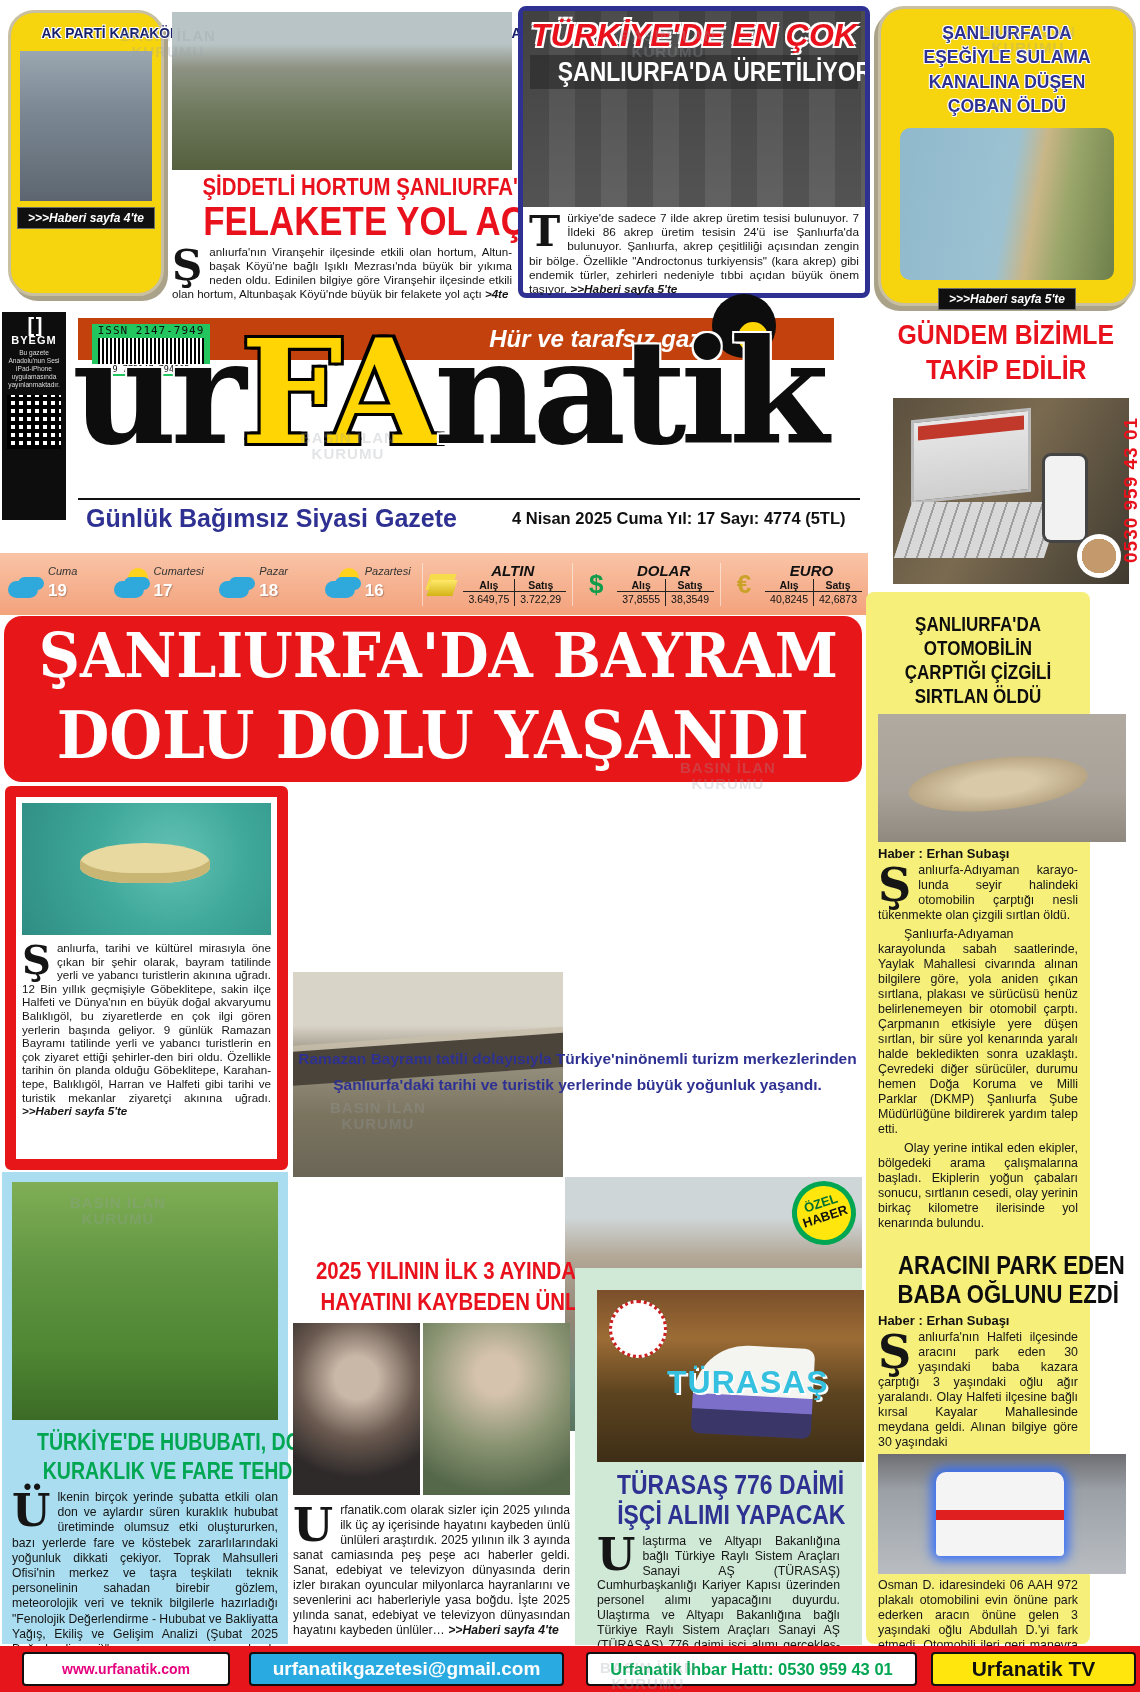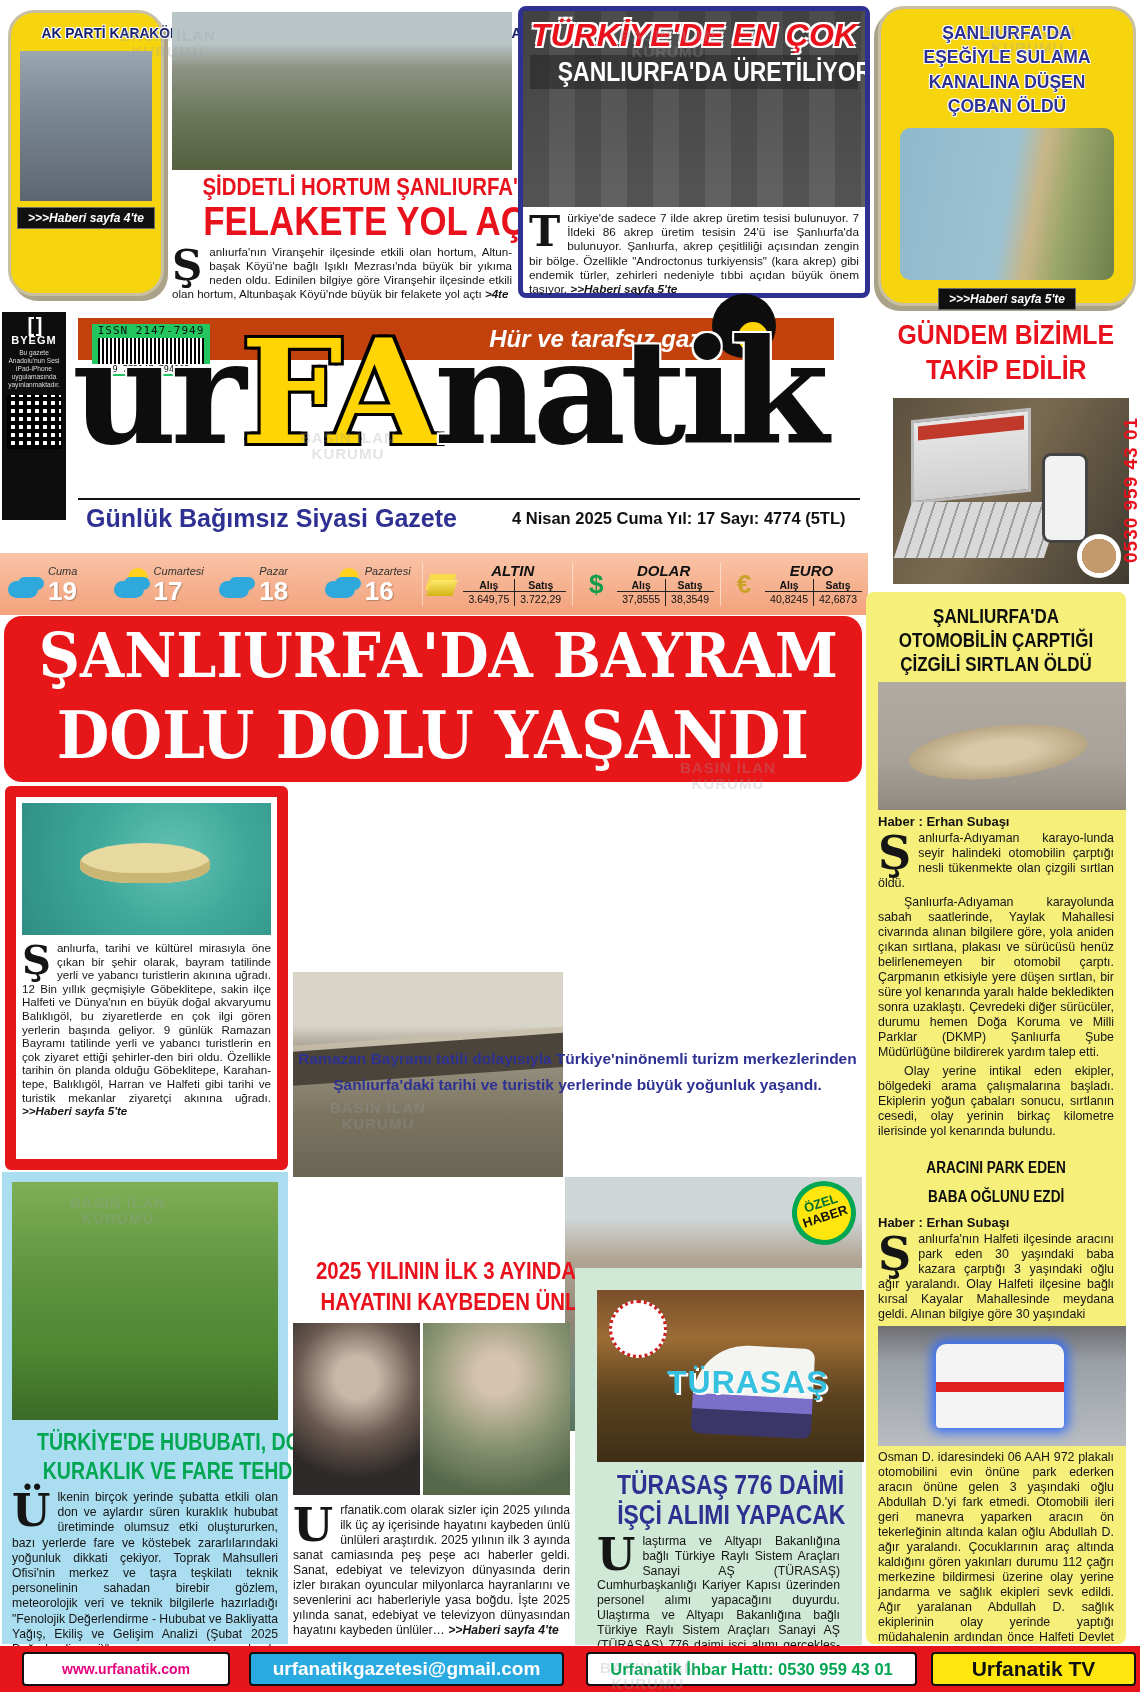--- a/index.html
+++ b/index.html
@@ -68,40 +68,40 @@
 #photo-laptop .cup{position:absolute;right:8px;bottom:6px;width:44px;height:44px;border-radius:50%;background:radial-gradient(circle at 50% 50%,#c49a6c 0 55%,#fff 56%)}
 #phone-vert{left:1120px;top:392px;width:20px;height:196px;color:#e8111c;font-weight:bold;font-size:19px;writing-mode:vertical-rl;transform:rotate(180deg);text-align:center;letter-spacing:1px;z-index:4}
 
 
 #bar{left:0;top:553px;width:868px;height:62px;background:linear-gradient(#f9c4a6,#f3a27c);display:flex;align-items:center;z-index:2}
 .day{display:flex;align-items:center;width:116px;padding-left:8px}
 .wicon{position:relative;width:40px;height:32px;flex:0 0 40px}
 .wicon .sun{position:absolute;left:14px;top:0;width:20px;height:20px;border-radius:50%;background:#ffd21e}
 .wicon .cl{position:absolute;left:0;bottom:2px;width:30px;height:17px;border-radius:9px;background:#2fa8dc;box-shadow:8px -6px 0 -2px #2fa8dc}
 .day .dn{font-size:11px;font-style:italic;color:#333;line-height:13px}
-.day .dt{font-size:26px;font-weight:bold;color:#fff;line-height:26px;text-shadow:1px 1px 1px rgba(0,0,0,.25)}
+.day .dt{font-size:17px;font-weight:bold;color:#fff;line-height:26px;text-shadow:1px 1px 1px rgba(0,0,0,.25)}
 .mkt{display:flex;align-items:center;padding:0 6px;border-left:1px solid rgba(255,255,255,.5)}
 .mkt .micon{width:34px;text-align:center;font-size:26px;font-weight:bold;line-height:30px}
 .mkt .gold{width:26px;height:16px;background:linear-gradient(#ffe96b,#d3b315);transform:skewX(-18deg);margin:8px 4px 0 0;box-shadow:-3px -6px 0 #f6dc4b}
 .mkt .mname{font-size:15px;font-weight:bold;font-style:italic;text-align:center;line-height:16px}
 .mkt table{border-collapse:collapse;font-size:10.5px;margin-left:4px}
 .mkt th{font-weight:bold;border-bottom:1px solid #222;padding:0 5px;text-align:center}
 .mkt td{padding:1px 5px;text-align:center;border-right:1px solid #222}
 .mkt td:last-child,.mkt th:last-child{border-right:none}
 .mkt th:first-child{border-right:1px solid #222}
 
 
 #mainhead{left:4px;top:616px;width:858px;height:166px;background:#e61619;border-radius:18px;text-align:center;color:#fff;font-family:"DejaVu Serif",serif;font-weight:bold;z-index:2}
 #mainhead .l1{font-size:62px;line-height:80px;display:block}
 #mainhead .l2{font-size:66px;line-height:78px;display:block}
 
 
-#sidebar{left:866px;top:592px;width:260px;height:1052px;background:#f6f07b;border-radius:8px;padding:12px 12px;z-index:2}
+#sidebar{left:866px;top:592px;width:224px;height:1052px;background:#f6f07b;border-radius:8px;padding:20px 12px;z-index:2}
 #sidebar h3{font-size:20px;line-height:24px;text-align:center;color:#0d0d0d;margin-bottom:6px}
-#sidebar h4{font-size:16px;line-height:29px;text-align:center;color:#0d0d0d;margin:14px 0 4px}
+#sidebar h4{font-size:26px;line-height:29px;text-align:center;color:#0d0d0d;margin:20px 0 4px}
 #sidebar .byline{font-weight:bold;font-size:13px;margin:4px 0 2px}
 #sidebar .photo{width:248px;height:128px;margin:0 auto}
 #photo-hyena{background:linear-gradient(180deg,#b0aaa0 0%,#a8a29a 60%,#8f897f 100%)}
 #photo-hyena .bd{position:absolute;left:30px;top:44px;width:180px;height:52px;border-radius:50%;background:radial-gradient(#d9c9a8 30%,#b9a684 70%);transform:rotate(-6deg)}
 #photo-amb{background:linear-gradient(180deg,#6e6e72 0%,#9aa0a6 30%,#b9bdc2 100%)}
 #photo-amb .van{position:absolute;left:58px;top:18px;width:128px;height:84px;background:#f4f4f4;border-radius:10px 10px 4px 4px;box-shadow:0 0 12px 4px #2f6cff}
 #photo-amb .van::after{content:"";position:absolute;left:0;top:38px;width:100%;height:10px;background:#e02020}
 #sidebar p{margin-bottom:4px}
 #sidebar .ind{text-indent:26px}
 

